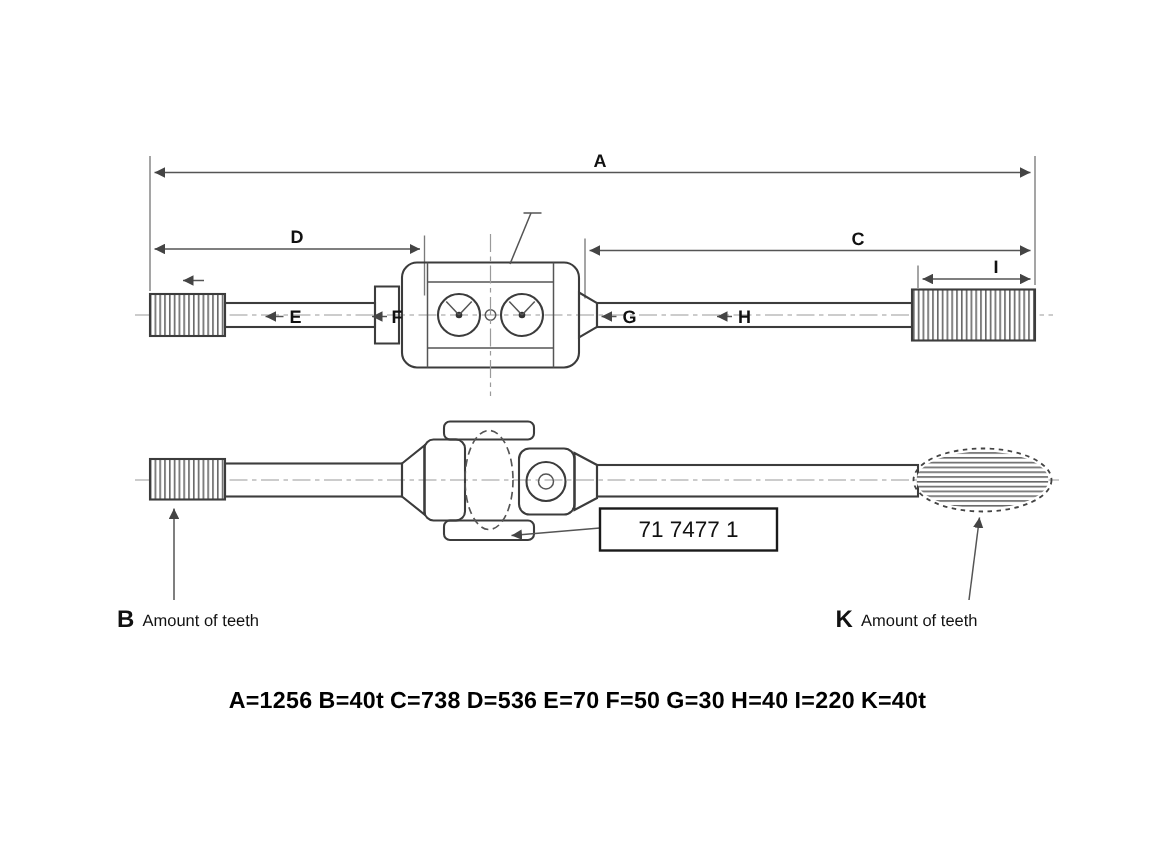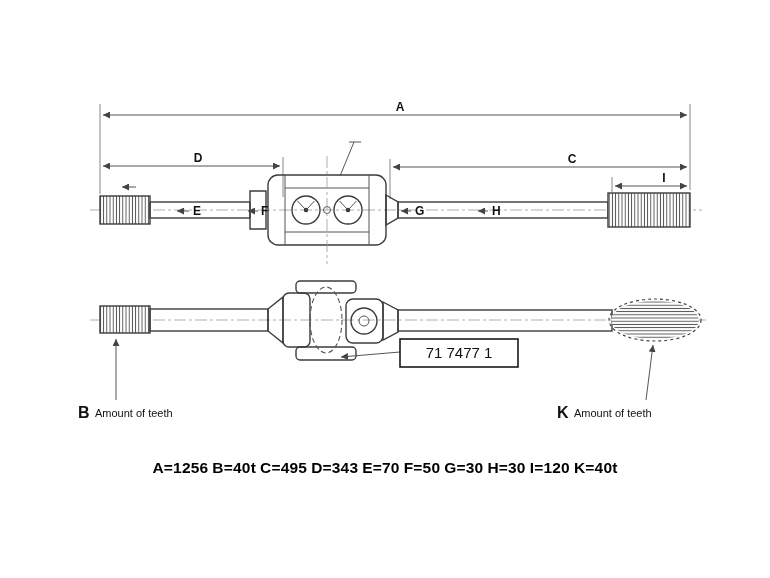--- a/index.html
+++ b/index.html
@@ -172,23 +172,23 @@
         <line class="thin" x1="646" y1="400" x2="653" y2="345" marker-end="url(#arr)"></line>
         <text class="big" x="557" y="418">K</text>
         <text class="small" x="574" y="417">Amount of teeth</text>
       </g>
     </g>
   </svg>
 
   <div class="legend">
     <span>A=1256</span>
     <span>B=40t</span>
-    <span>C=495</span>
-    <span>D=343</span>
+    <span>C=738</span>
+    <span>D=536</span>
     <span>E=70</span>
     <span>F=50</span>
     <span>G=30</span>
-    <span>H=30</span>
-    <span>I=120</span>
+    <span>H=40</span>
+    <span>I=220</span>
     <span>K=40t</span>
   </div>
 
 </div>
 
 </body></html>

